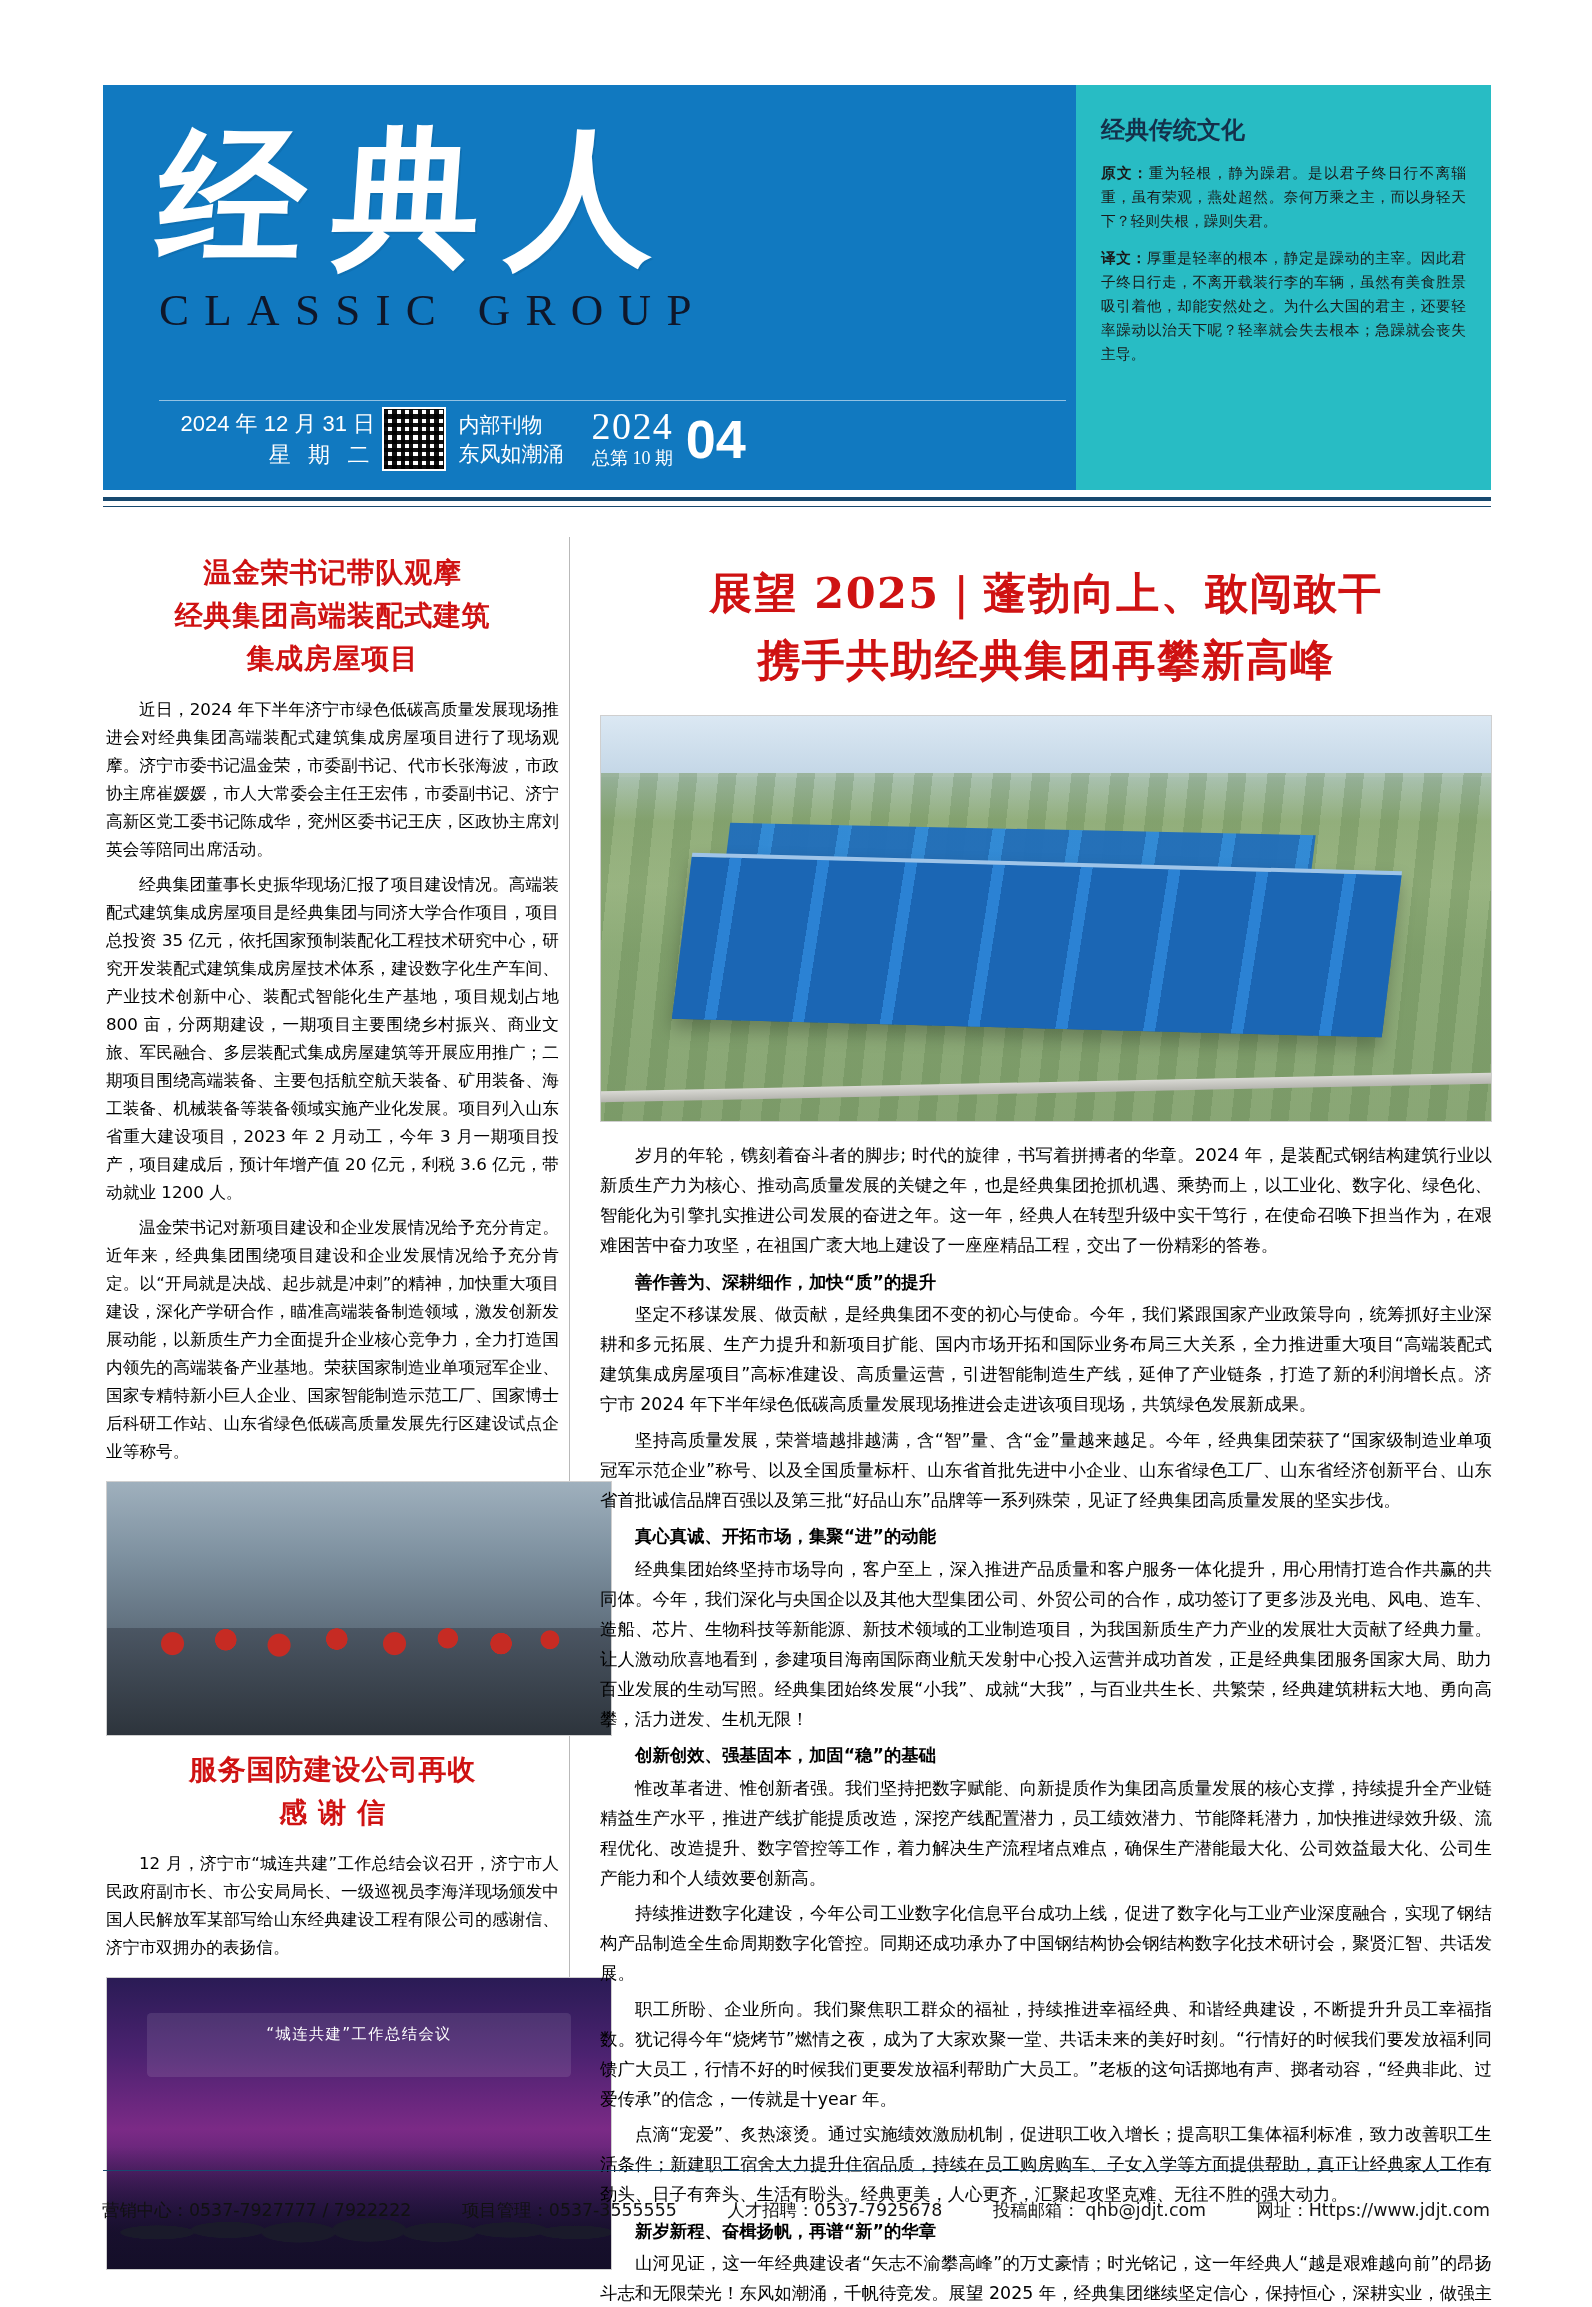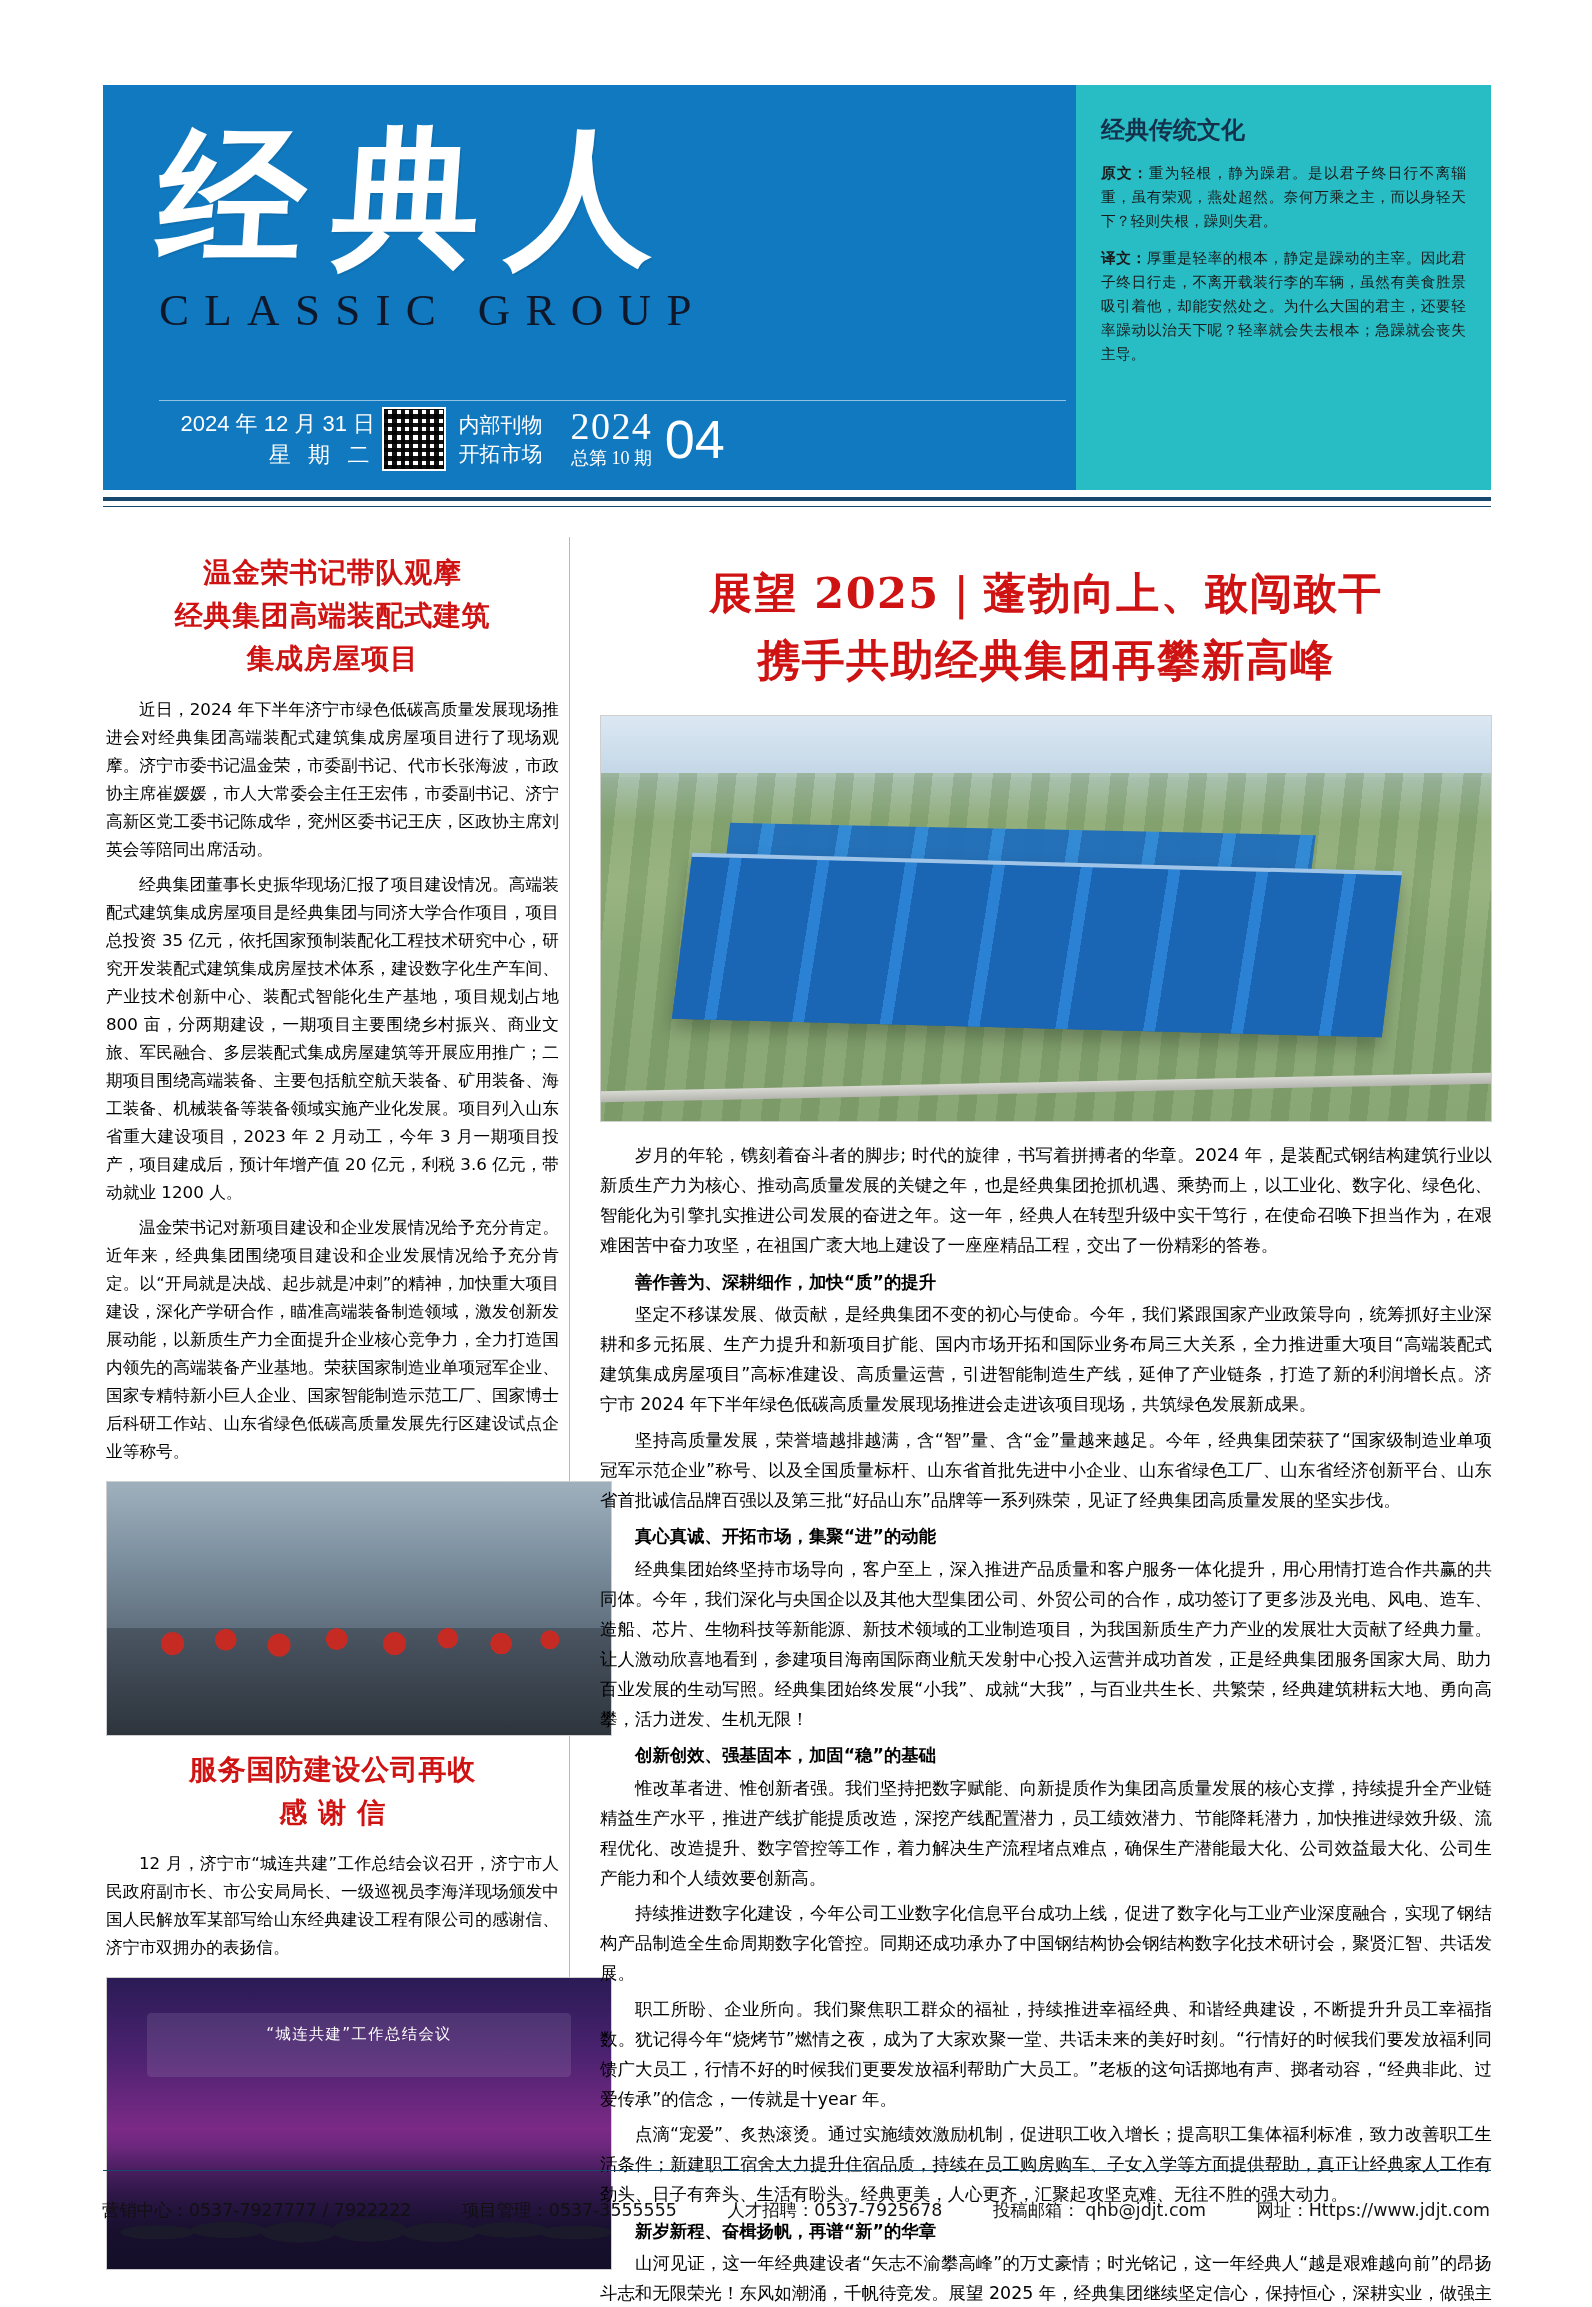--- a/index.html
+++ b/index.html
@@ -116,21 +116,21 @@
     letter-spacing: 1.4px;
   }
   .meta-year .n {
     font-size: 18px;
     line-height: 24px;
   }
   .meta-issue {
     margin-left: 12.6px;
     color: #fff;
     font-size: 54px;
-    font-weight: normal;
+    font-weight: bold;
     font-family: "Liberation Sans", sans-serif;
     line-height: 56px;
   }
   .masthead-right {
     width: 415px;
     background: #28bcc4;
     box-sizing: border-box;
     padding: 29px 25px 14px 25px;
     color: #1a1a1a;
   }
@@ -378,21 +378,21 @@
         <div class="logo-en">CLASSIC GROUP</div>
       </div>
       <div class="masthead-meta">
         <div class="meta-date">
           <div class="d1">2024 年 12 月 31 日</div>
           <div class="d2">星 期 二</div>
         </div>
         <div class="qr"></div>
         <div class="meta-internal">
           <div>内部刊物</div>
-          <div>开拓市场</div>
+          <div>东风如潮涌</div>
         </div>
         <div class="meta-year">
           <div class="y">2024</div>
           <div class="n">总第 10 期</div>
         </div>
         <div class="meta-issue">04</div>
       </div>
     </div>
 
     <div class="masthead-right">

